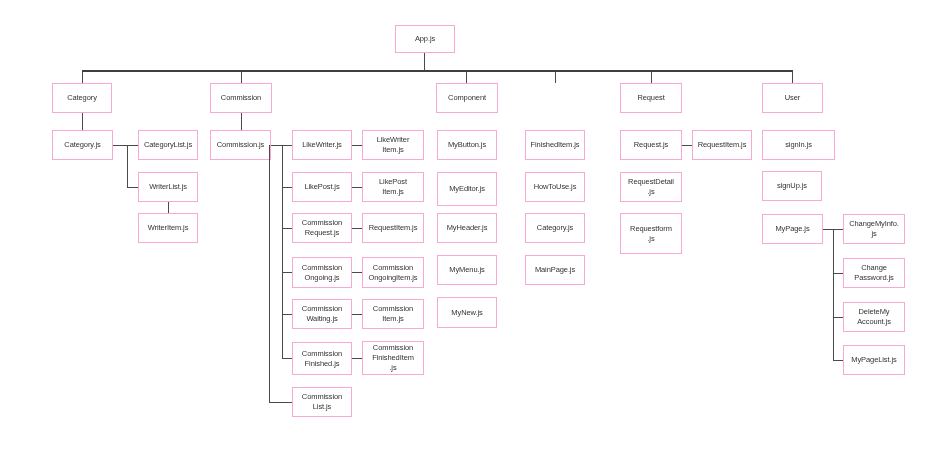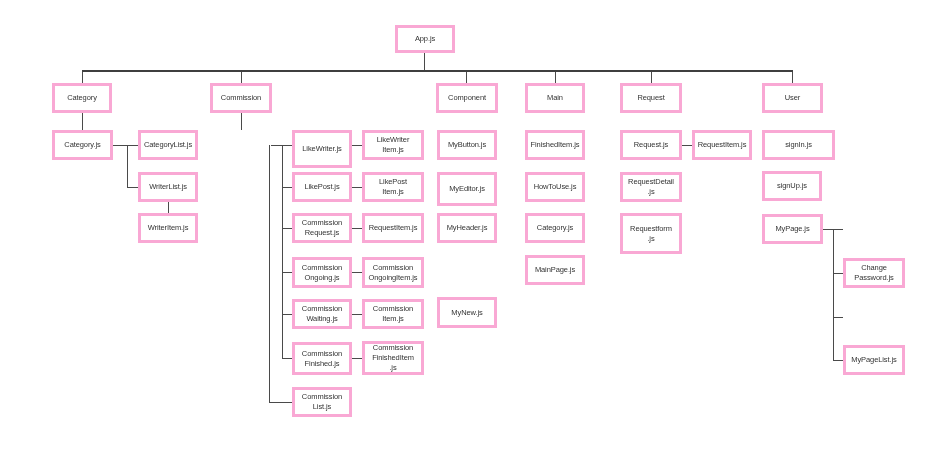--- a/index.html
+++ b/index.html
@@ -1,18 +1,18 @@
 <!DOCTYPE html>
 <html><head>
 <meta charset="utf-8">
 <style>
   html,body{margin:0;padding:0;background:#ffffff;}
   .canvas{position:relative;width:940px;height:450px;background:#ffffff;
           font-family:"Liberation Sans",sans-serif;overflow:hidden;}
-  .box{position:absolute;box-sizing:border-box;border:3px solid #f9a8d4;background:#ffffff;
+  .box{position:absolute;box-sizing:border-box;border:1px solid #f9a8d4;background:#ffffff;
        display:flex;align-items:center;justify-content:center;text-align:center;
        font-size:7.5px;line-height:1.3;color:#333333;white-space:pre-line;
        padding:1px;letter-spacing:-0.1px;}
   .ln{position:absolute;background:#4a4a4a;}
   .trunk{background:#3f3f3f;}
 </style>
 </head>
 <body>
 
 <div class="canvas">
@@ -24,46 +24,46 @@
   <div class="ln" style="left:82px;top:72px;width:1px;height:11px"></div>
   <div class="ln" style="left:241px;top:72px;width:1px;height:11px"></div>
   <div class="ln" style="left:466px;top:72px;width:1px;height:11px"></div>
   <div class="ln" style="left:555px;top:72px;width:1px;height:11px"></div>
   <div class="ln" style="left:651px;top:72px;width:1px;height:11px"></div>
   <div class="ln" style="left:792px;top:72px;width:1px;height:11px"></div>
 
   <div class="box" style="left:52px;top:83px;width:60px;height:30px">Category</div>
   <div class="box" style="left:210px;top:83px;width:62px;height:30px">Commission</div>
   <div class="box" style="left:436px;top:83px;width:62px;height:30px">Component</div>
-  <div class="box" style="left:525px;top:83px;width:60px;height:30px">Main</div>
   <div class="box" style="left:762px;top:83px;width:61px;height:30px">User</div>
   <div class="box" style="left:620px;top:83px;width:62px;height:30px">Request</div>
 
   <div class="ln" style="left:82px;top:113px;width:1px;height:17px"></div>
   <div class="box" style="left:52px;top:130px;width:61px;height:30px">Category.js</div>
   <div class="ln" style="left:113px;top:145px;width:25px;height:1px"></div>
   <div class="ln" style="left:127px;top:145px;width:1px;height:42px"></div>
   <div class="ln" style="left:127px;top:187px;width:11px;height:1px"></div>
   <div class="box" style="left:138px;top:130px;width:60px;height:30px">CategoryList.js</div>
   <div class="box" style="left:138px;top:172px;width:60px;height:30px">WriterList.js</div>
   <div class="ln" style="left:168px;top:202px;width:1px;height:11px"></div>
   <div class="box" style="left:138px;top:213px;width:60px;height:30px">WriterItem.js</div>
 
   <div class="ln" style="left:241px;top:113px;width:1px;height:17px"></div>
+  <div class="box" style="left:210px;top:130px;width:61px;height:30px">Commission.js</div>
   <div class="ln" style="left:271px;top:145px;width:21px;height:1px"></div>
   <div class="ln" style="left:269px;top:145px;width:1px;height:257px"></div>
   <div class="ln" style="left:282px;top:145px;width:1px;height:213px"></div>
   <div class="ln" style="left:282px;top:187px;width:10px;height:1px"></div>
   <div class="ln" style="left:282px;top:228px;width:10px;height:1px"></div>
   <div class="ln" style="left:282px;top:272px;width:10px;height:1px"></div>
   <div class="ln" style="left:282px;top:314px;width:10px;height:1px"></div>
   <div class="ln" style="left:282px;top:358px;width:10px;height:1px"></div>
   <div class="ln" style="left:269px;top:402px;width:23px;height:1px"></div>
 
-  <div class="box" style="left:292px;top:130px;width:60px;height:38px">LikeWriter.js</div>
+  <div class="box" style="left:292px;top:130px;width:60px;height:30px">LikeWriter.js</div>
   <div class="ln" style="left:352px;top:145px;width:10px;height:1px"></div>
   <div class="box" style="left:362px;top:130px;width:62px;height:30px">LikeWriter
 Item.js</div>
 
   <div class="box" style="left:292px;top:172px;width:60px;height:30px">LikePost.js</div>
   <div class="ln" style="left:352px;top:187px;width:10px;height:1px"></div>
   <div class="box" style="left:362px;top:172px;width:62px;height:30px">LikePost
 Item.js</div>
 
   <div class="box" style="left:292px;top:213px;width:60px;height:30px">Commission
@@ -89,20 +89,21 @@
   <div class="box" style="left:362px;top:341px;width:62px;height:34px">Commission
 FinishedItem
 .js</div>
 
   <div class="box" style="left:292px;top:387px;width:60px;height:30px">Commission
 List.js</div>
 
   <div class="box" style="left:437px;top:130px;width:60px;height:30px">MyButton.js</div>
   <div class="box" style="left:437px;top:172px;width:60px;height:34px">MyEditor.js</div>
   <div class="box" style="left:437px;top:213px;width:60px;height:30px">MyHeader.js</div>
+  <div class="box" style="left:437px;top:255px;width:60px;height:30px">MyMenu.js</div>
   <div class="box" style="left:437px;top:297px;width:60px;height:31px">MyNew.js</div>
 
   <div class="box" style="left:525px;top:130px;width:60px;height:30px">FinishedItem.js</div>
   <div class="box" style="left:525px;top:172px;width:60px;height:30px">HowToUse.js</div>
   <div class="box" style="left:525px;top:213px;width:60px;height:30px">Category.js</div>
   <div class="box" style="left:525px;top:255px;width:60px;height:30px">MainPage.js</div>
 
   <div class="box" style="left:620px;top:130px;width:62px;height:30px">Request.js</div>
   <div class="ln" style="left:682px;top:145px;width:10px;height:1px"></div>
   <div class="box" style="left:692px;top:130px;width:60px;height:30px">RequestItem.js</div>
@@ -114,17 +115,21 @@
   <div class="box" style="left:762px;top:130px;width:73px;height:30px">signIn.js</div>
   <div class="box" style="left:762px;top:171px;width:60px;height:30px">signUp.js</div>
   <div class="box" style="left:762px;top:214px;width:61px;height:30px">MyPage.js</div>
 
   <div class="ln" style="left:823px;top:229px;width:20px;height:1px"></div>
   <div class="ln" style="left:833px;top:229px;width:1px;height:131px"></div>
   <div class="ln" style="left:833px;top:273px;width:10px;height:1px"></div>
   <div class="ln" style="left:833px;top:317px;width:10px;height:1px"></div>
   <div class="ln" style="left:833px;top:360px;width:10px;height:1px"></div>
 
+  <div class="box" style="left:843px;top:214px;width:62px;height:30px">ChangeMyInfo.
+js</div>
   <div class="box" style="left:843px;top:258px;width:62px;height:30px">Change
 Password.js</div>
+  <div class="box" style="left:843px;top:302px;width:62px;height:30px">DeleteMy
+Account.js</div>
   <div class="box" style="left:843px;top:345px;width:62px;height:30px">MyPageList.js</div>
 
 </div>
 
 </body></html>

